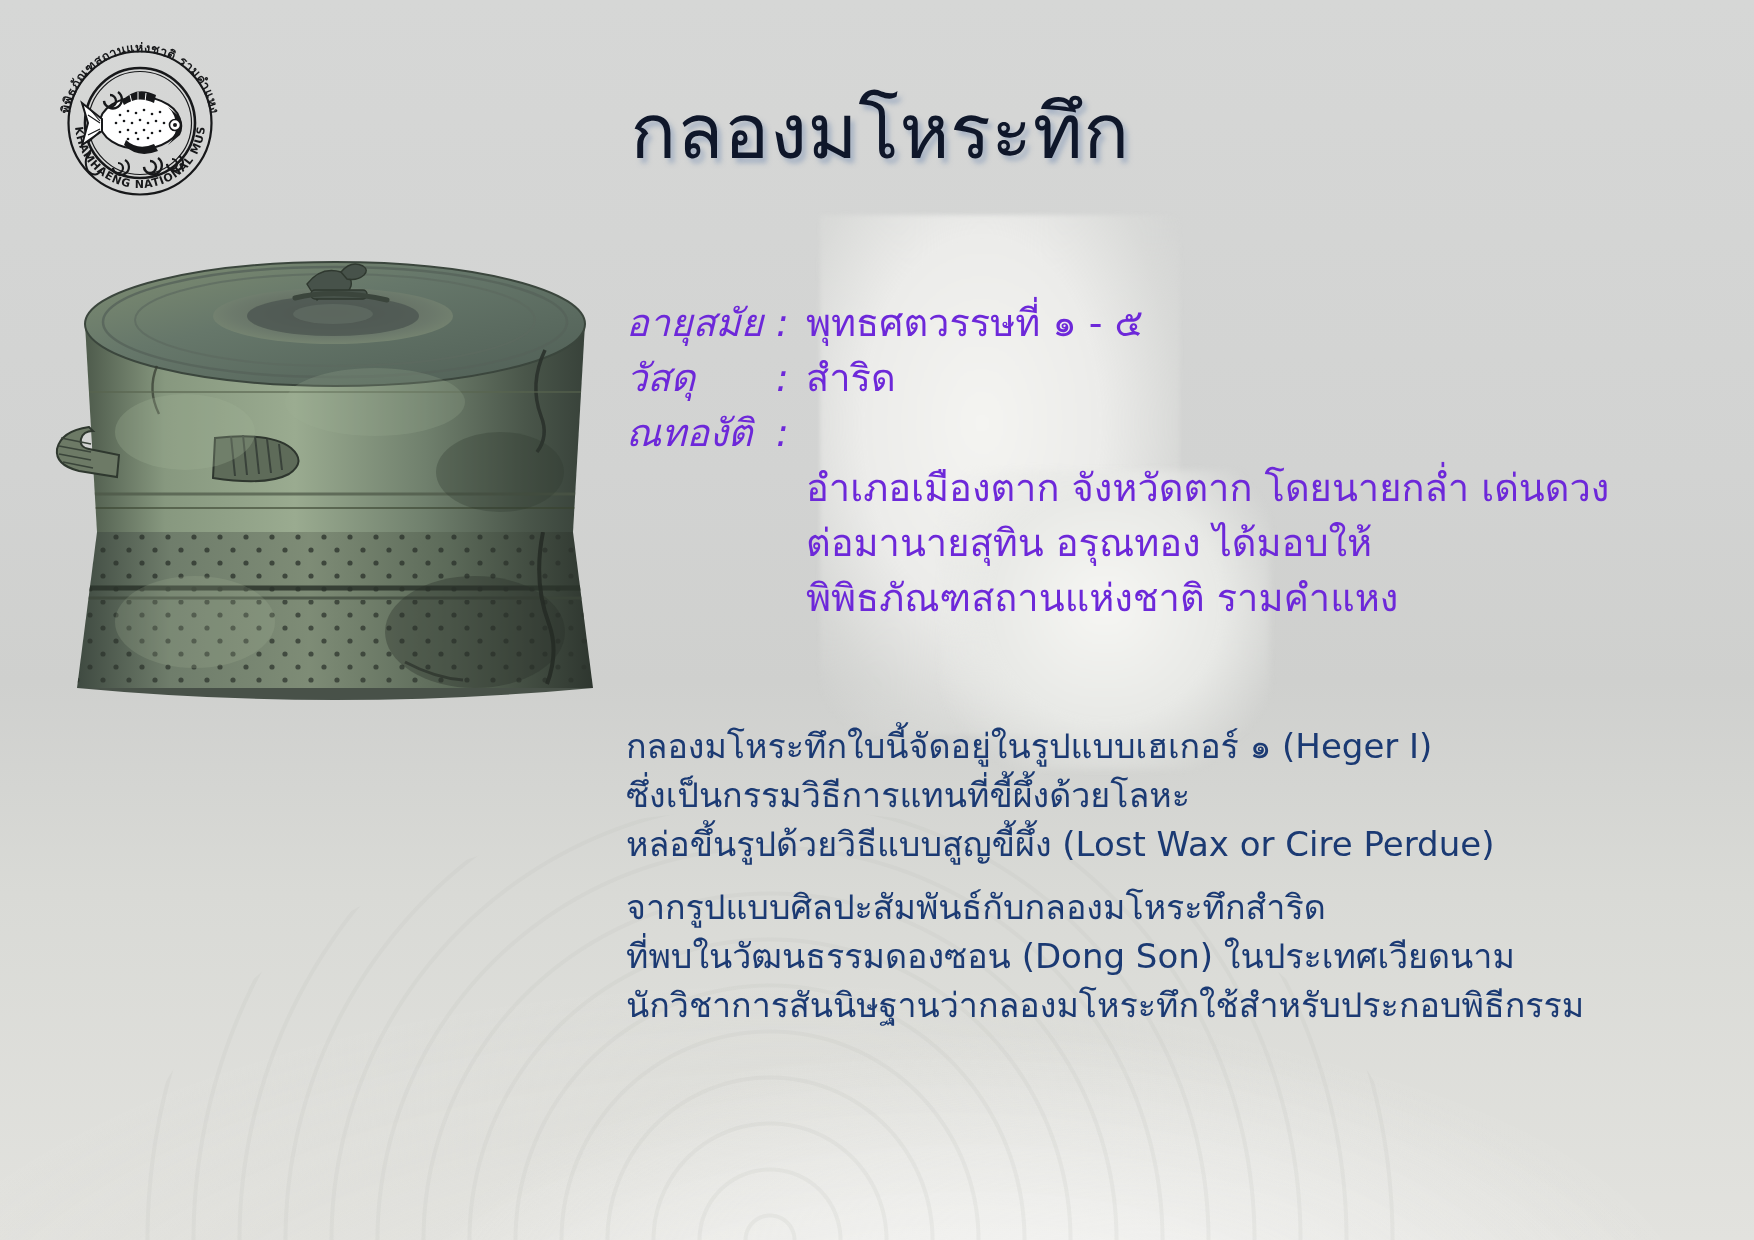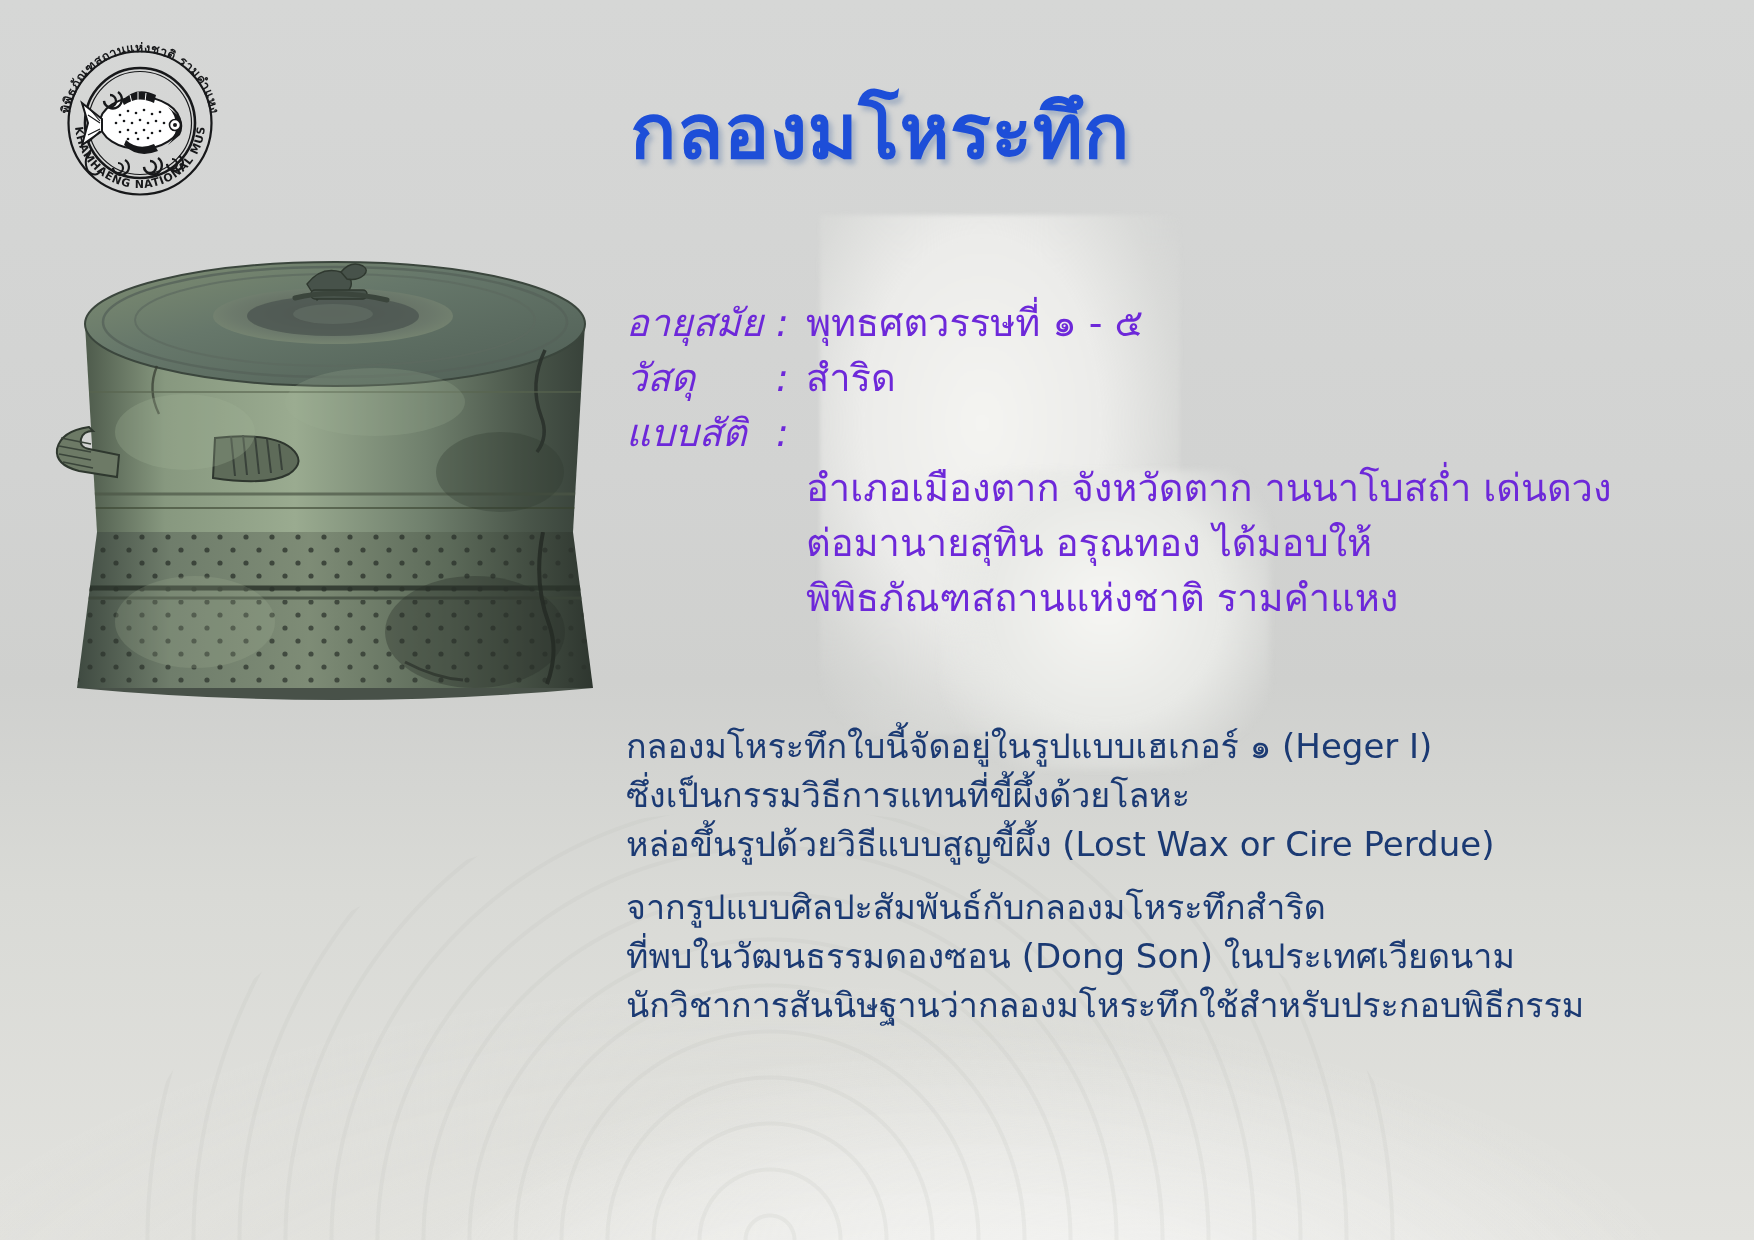--- a/index.html
+++ b/index.html
@@ -40,21 +40,21 @@
     filter:blur(3px);
   }
 
   
   #seal{position:absolute;left:45px;top:28px;width:190px;height:190px;}
   #seal svg{display:block;width:190px;height:190px;}
 
   
   #title{
     position:absolute;left:430px;top:86px;width:900px;text-align:center;
-    font-size:76px;line-height:1.22;font-weight:bold;color:#1d4ed8;
+    font-size:76px;line-height:1.22;font-weight:normal;color:#0f172a;
     letter-spacing:.5px;
     text-shadow:4px 5px 5px rgba(150,166,190,.75);
     white-space:nowrap;
   }
 
   
   #photo{position:absolute;left:45px;top:232px;width:580px;height:470px;}
   #photo svg{display:block;width:580px;height:470px;}
 
   
@@ -263,25 +263,25 @@
     <span class="info-value">พุทธศตวรรษที่ ๑ - ๕</span>
   </div>
 
   <div class="info-row">
     <span class="info-label">วัสดุ</span>
     <span class="info-colon">:</span>
     <span class="info-value">สำริด</span>
   </div>
 
   <div class="info-row">
-    <span class="info-label">แบบสัติ</span>
+    <span class="info-label">ณทองัติ</span>
     <span class="info-colon">:</span>
   </div>
 
-  <div class="info-cont">อำเภอเมืองตาก จังหวัดตาก านนาโบสถ่ำ เด่นดวง</div>
+  <div class="info-cont">อำเภอเมืองตาก จังหวัดตาก โดยนายกล่ำ เด่นดวง</div>
   <div class="info-cont">ต่อมานายสุทิน อรุณทอง ได้มอบให้</div>
   <div class="info-cont">พิพิธภัณฑสถานแห่งชาติ รามคำแหง</div>
 </div>
 
 <div id="para">
   <div>กลองมโหระทึกใบนี้จัดอยู่ในรูปแบบเฮเกอร์ ๑ (Heger I)</div>
   <div>ซึ่งเป็นกรรมวิธีการแทนที่ขี้ผึ้งด้วยโลหะ</div>
   <div>หล่อขึ้นรูปด้วยวิธีแบบสูญขี้ผึ้ง (Lost Wax or Cire Perdue)</div>
   <span class="gap"></span>
   <div>จากรูปแบบศิลปะสัมพันธ์กับกลองมโหระทึกสำริด</div>

